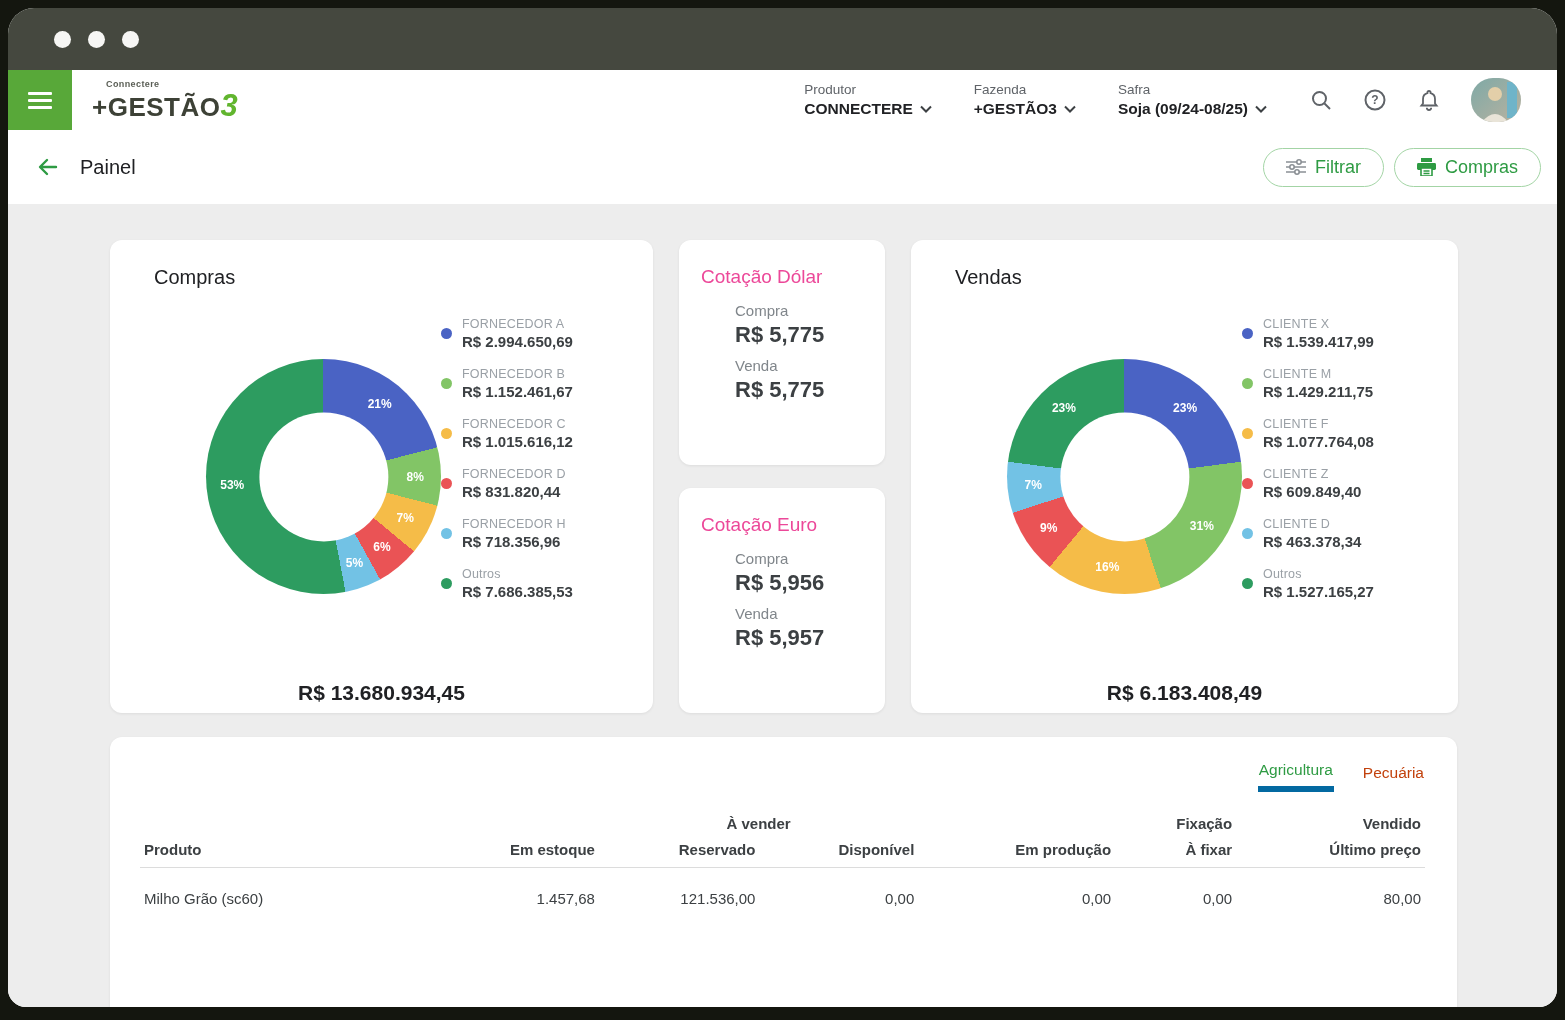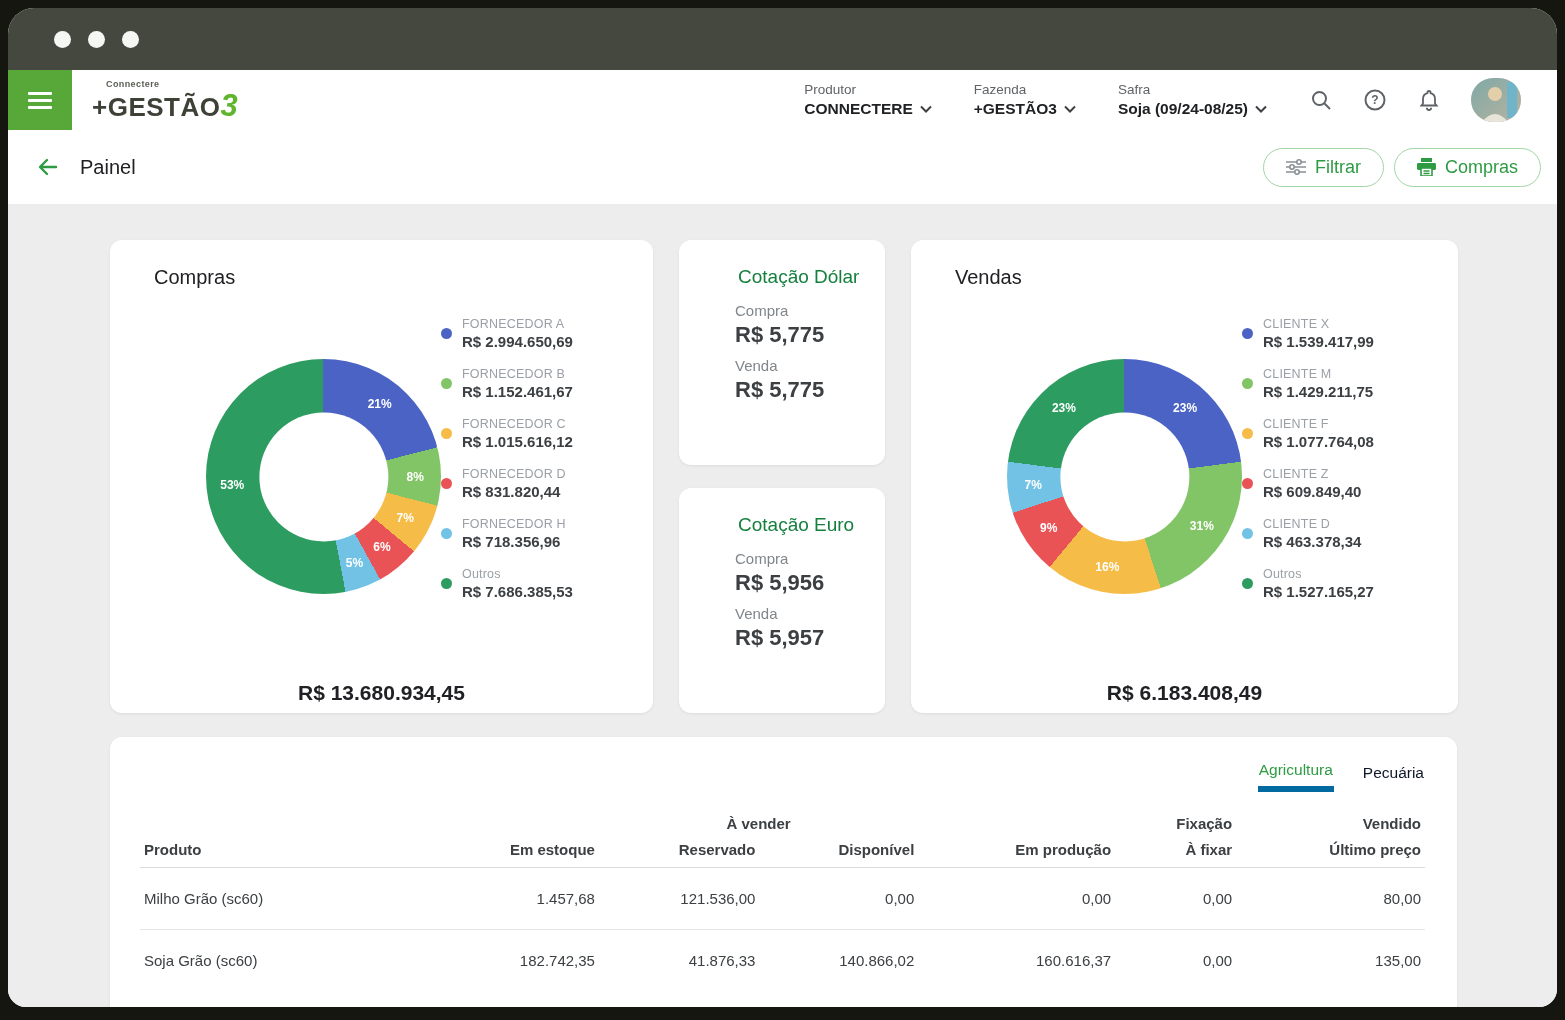--- a/index.html
+++ b/index.html
@@ -53,29 +53,29 @@
   .slice-label { position:absolute; transform:translate(-50%,-50%); color:#fff; font-weight:700; font-size:12px; }
   .legend { margin-left:auto; margin-top:14px; width:172px; display:flex; flex-direction:column; gap:17px; }
   .legend-item { display:flex; gap:10px; }
   .legend-dot { width:11px; height:11px; border-radius:50%; margin-top:11px; flex:none; }
   .legend-name { font-size:12.5px; color:#9aa0a6; letter-spacing:.2px; }
   .legend-val { font-size:15px; font-weight:700; color:#3c4043; margin-top:2px; }
   .chart-total { position:absolute; left:0; right:0; bottom:8px; text-align:center; font-size:21px; font-weight:700; color:#202124; }
 
   .mid-col { width:206px; display:flex; flex-direction:column; gap:23px; flex:none; }
   .quote-card { height:225px; padding:26px 22px; }
-  .quote-title { font-size:19px; font-weight:500; color:#15803d;margin-left:37px; }
+  .quote-title { font-size:19px; font-weight:500; color:#ec4899; }
   .quote-body { margin:14px 0 0 34px; }
   .q-lbl { font-size:15px; color:#80868b; margin-bottom:3px; }
   .q-val { font-size:22px; font-weight:700; color:#3c4043; margin-bottom:9px; }
 
   
   .table-card { margin-top:24px; padding:22px 32px 0 30px; min-height:290px; border-radius:12px 12px 0 0; }
   .tabs { display:flex; justify-content:flex-end; gap:28px; }
-  .tab { background:none; border:none; font-family:inherit; font-size:15.5px; color:#0f172a; cursor:pointer; padding:2px 1px 7px; }
+  .tab { background:none; border:none; font-family:inherit; font-size:15.5px; color:#c2410c; cursor:pointer; padding:2px 1px 7px; }
   .tab.active { color:#2e9b43; border-bottom:6px solid #0369a1; }
   table { width:100%; border-collapse:collapse; margin-top:14px; }
   th, td { font-size:15px; color:#3c4043; padding:9px 4px; }
   thead th { font-weight:700; }
   thead tr.group-row th { padding-bottom:0; }
   tbody td { padding:22px 4px; font-weight:400; }
   tbody tr { border-top:1px solid #e6e6e6; }
   tbody tr:first-child { border-top:1px solid #dcdcdc; }
   .al { text-align:left; } .ar { text-align:right; } .ac { text-align:center; }
 </style>
@@ -375,26 +375,17 @@
         <tbody>
             <tr>
               <td class="al">Milho Grão (sc60)</td>
               <td class="ar">1.457,68</td>
               <td class="ar">121.536,00</td>
               <td class="ar">0,00</td>
               <td class="ar">0,00</td>
               <td class="ar">0,00</td>
               <td class="ar">80,00</td>
             </tr>
-            <tr>
-              <td class="al">Soja Grão (sc60)</td>
-              <td class="ar">182.742,35</td>
-              <td class="ar">41.876,33</td>
-              <td class="ar">140.866,02</td>
-              <td class="ar">160.616,37</td>
-              <td class="ar">0,00</td>
-              <td class="ar">135,00</td>
-            </tr>
           </tbody>
       </table>
     </div>
   </div>
 </div>
 
 </body></html>

